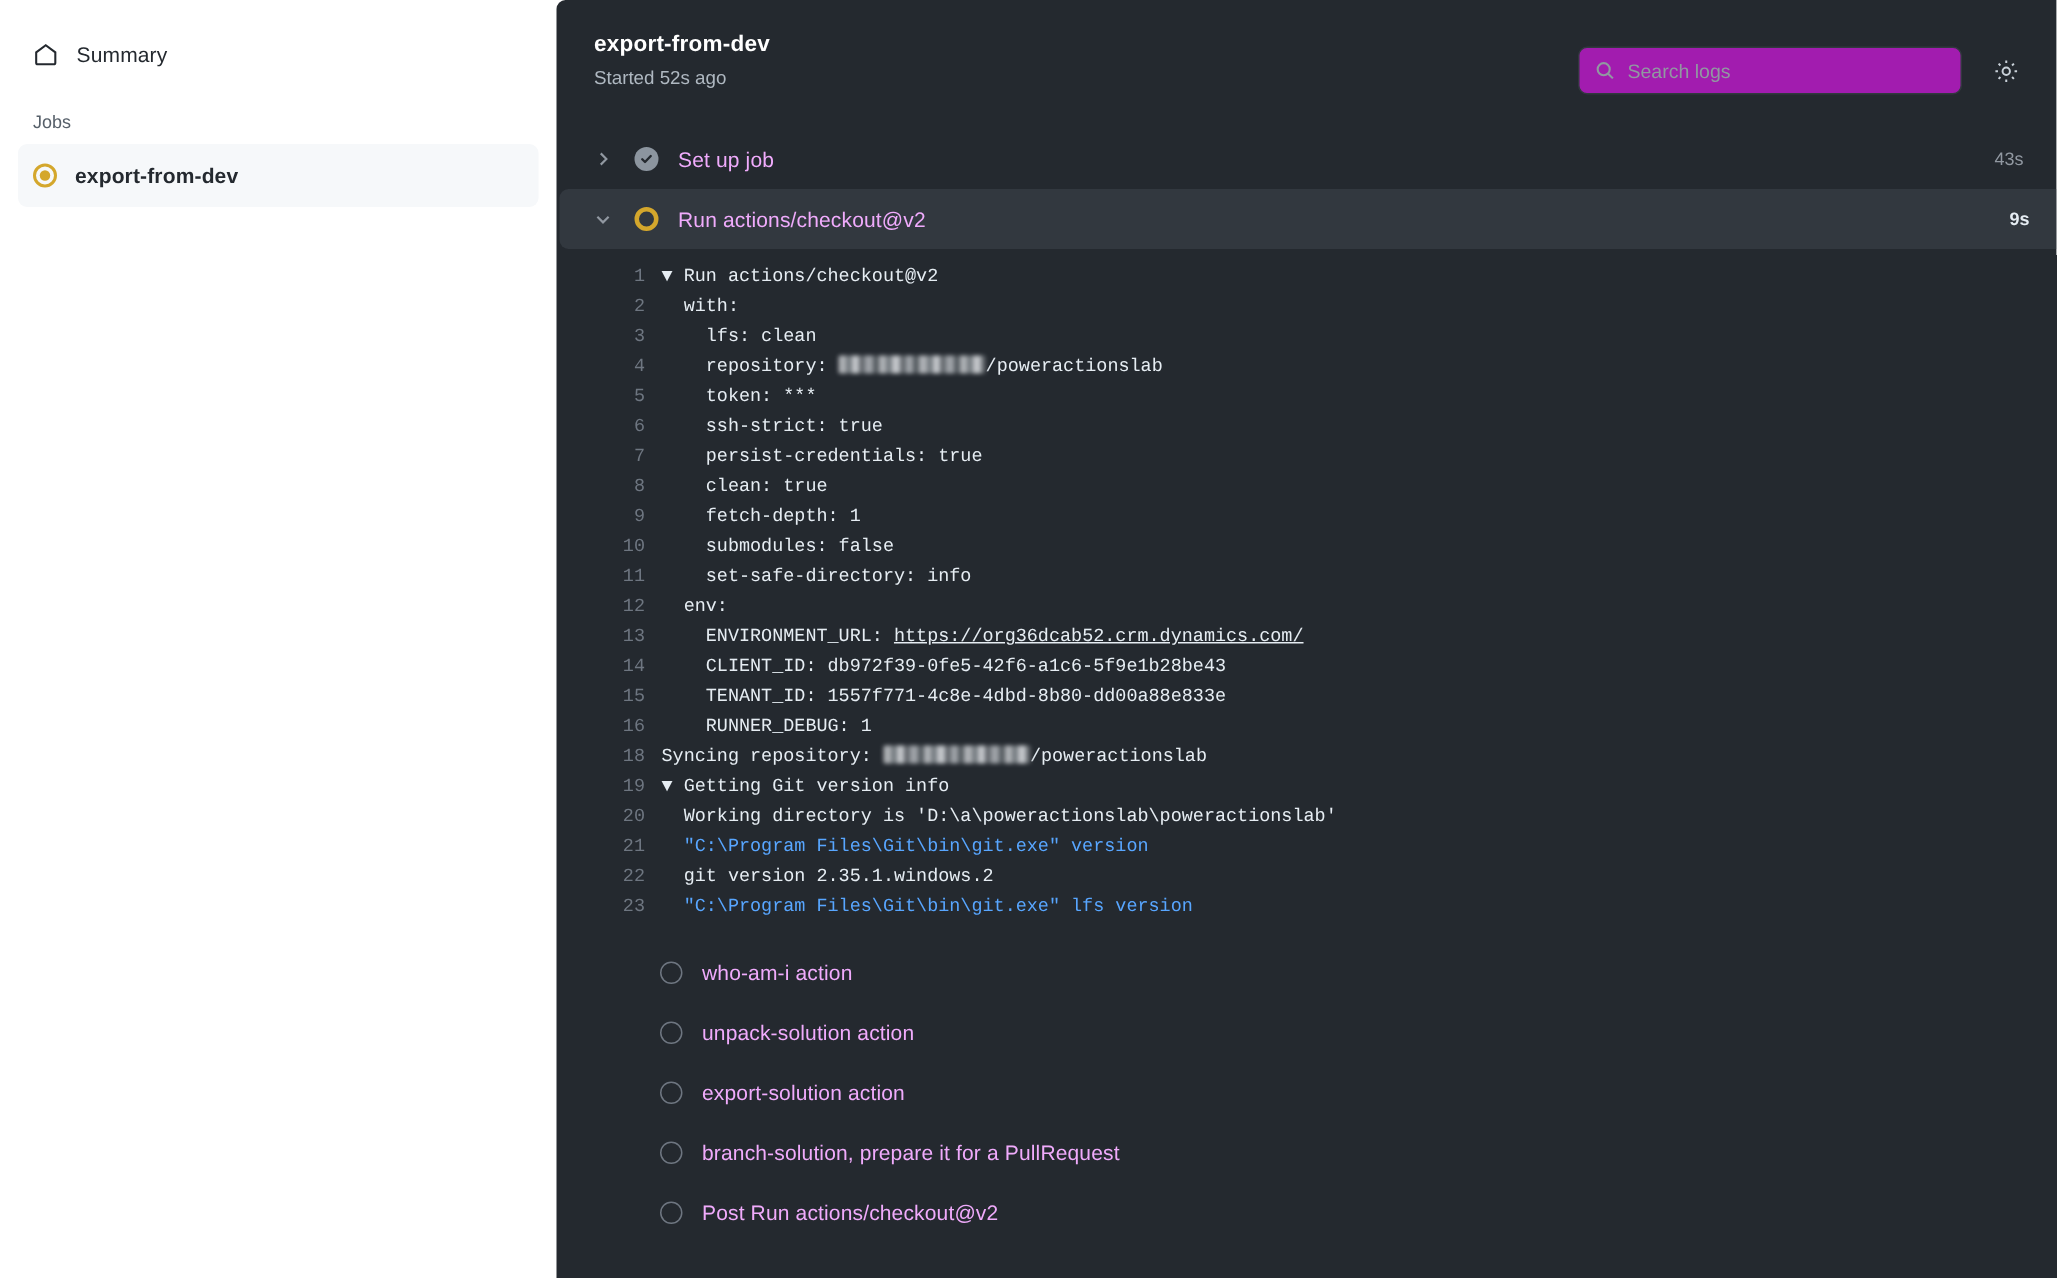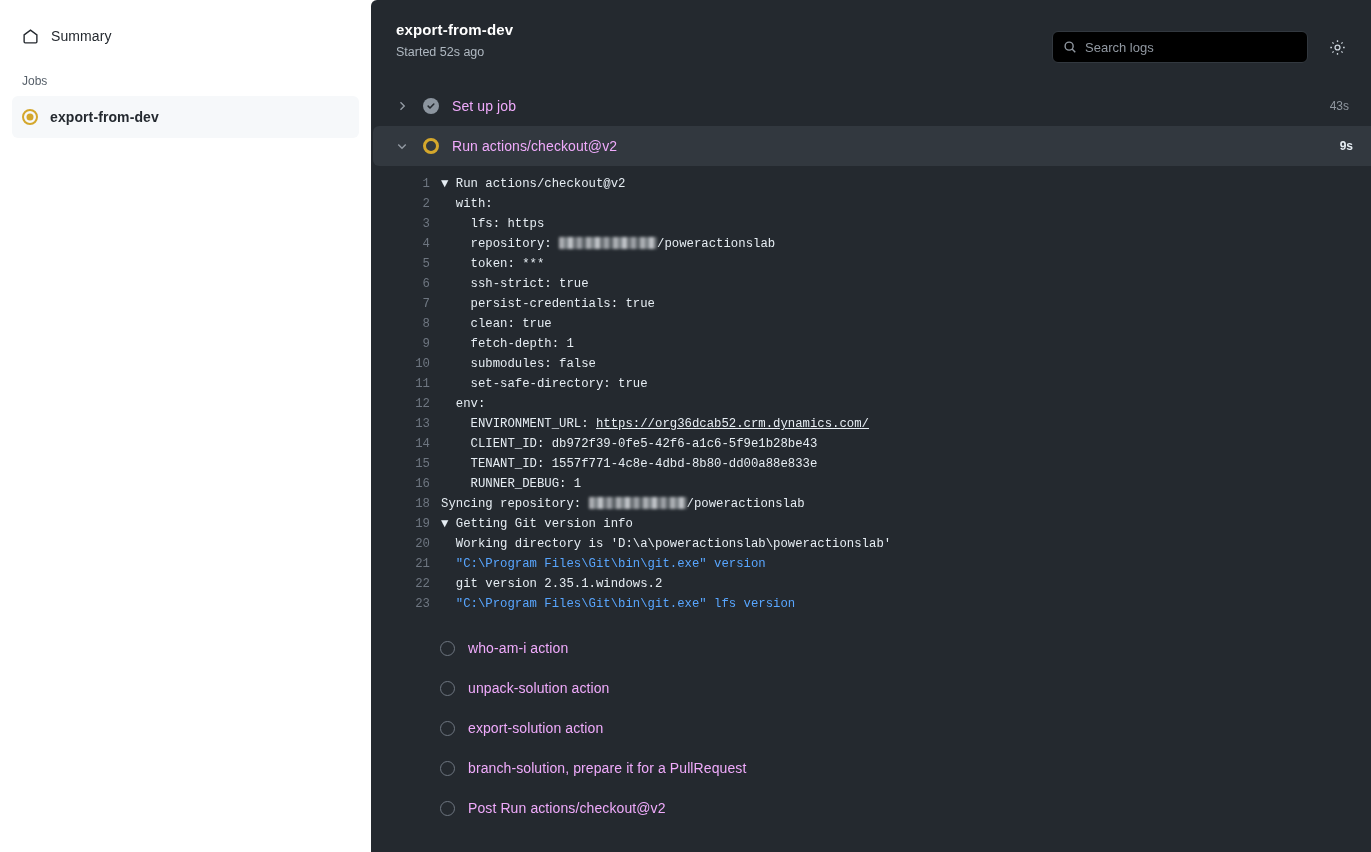--- a/index.html
+++ b/index.html
@@ -133,21 +133,21 @@
     line-height: 20px;
     margin-top: 2px;
   }
 
   #search-wrap {
     position: absolute;
     right: 63px;
     top: 31px;
     width: 256px;
     height: 32px;
-    background: #000000;
+    background: #a21caf;
     border: 1px solid #32383f;
     border-radius: 6px;
     display: flex;
     align-items: center;
     padding: 0 10px;
     gap: 8px;
   }
   #search-input {
     flex: 1;
     background: transparent;
@@ -364,29 +364,29 @@
       <span class="step-icon">
         <span class="icon-running"></span>
       </span>
       <span class="step-name">Run actions/checkout@v2</span>
       <span class="step-time bright">9s</span>
     </div>
 
     <div id="log">
         <div class="log-line"><span class="ln">1</span><span class="lt">▼ Run actions/checkout@v2</span></div>
         <div class="log-line"><span class="ln">2</span><span class="lt">  with:</span></div>
-        <div class="log-line"><span class="ln">3</span><span class="lt">    lfs: https</span></div>
+        <div class="log-line"><span class="ln">3</span><span class="lt">    lfs: clean</span></div>
         <div class="log-line"><span class="ln">4</span><span class="lt">    repository: <span class="redacted" style="width: 98px;"></span>/poweractionslab</span></div>
         <div class="log-line"><span class="ln">5</span><span class="lt">    token: ***</span></div>
         <div class="log-line"><span class="ln">6</span><span class="lt">    ssh-strict: true</span></div>
         <div class="log-line"><span class="ln">7</span><span class="lt">    persist-credentials: true</span></div>
         <div class="log-line"><span class="ln">8</span><span class="lt">    clean: true</span></div>
         <div class="log-line"><span class="ln">9</span><span class="lt">    fetch-depth: 1</span></div>
         <div class="log-line"><span class="ln">10</span><span class="lt">    submodules: false</span></div>
-        <div class="log-line"><span class="ln">11</span><span class="lt">    set-safe-directory: true</span></div>
+        <div class="log-line"><span class="ln">11</span><span class="lt">    set-safe-directory: info</span></div>
         <div class="log-line"><span class="ln">12</span><span class="lt">  env:</span></div>
         <div class="log-line"><span class="ln">13</span><span class="lt">    ENVIRONMENT_URL: <span class="link">https://org36dcab52.crm.dynamics.com/</span></span></div>
         <div class="log-line"><span class="ln">14</span><span class="lt">    CLIENT_ID: db972f39-0fe5-42f6-a1c6-5f9e1b28be43</span></div>
         <div class="log-line"><span class="ln">15</span><span class="lt">    TENANT_ID: 1557f771-4c8e-4dbd-8b80-dd00a88e833e</span></div>
         <div class="log-line"><span class="ln">16</span><span class="lt">    RUNNER_DEBUG: 1</span></div>
         <div class="log-line"><span class="ln">18</span><span class="lt">Syncing repository: <span class="redacted" style="width: 98px;"></span>/poweractionslab</span></div>
         <div class="log-line"><span class="ln">19</span><span class="lt">▼ Getting Git version info</span></div>
         <div class="log-line"><span class="ln">20</span><span class="lt">  Working directory is 'D:\a\poweractionslab\poweractionslab'</span></div>
         <div class="log-line"><span class="ln">21</span><span class="lt blue">  "C:\Program Files\Git\bin\git.exe" version</span></div>
         <div class="log-line"><span class="ln">22</span><span class="lt">  git version 2.35.1.windows.2</span></div>

